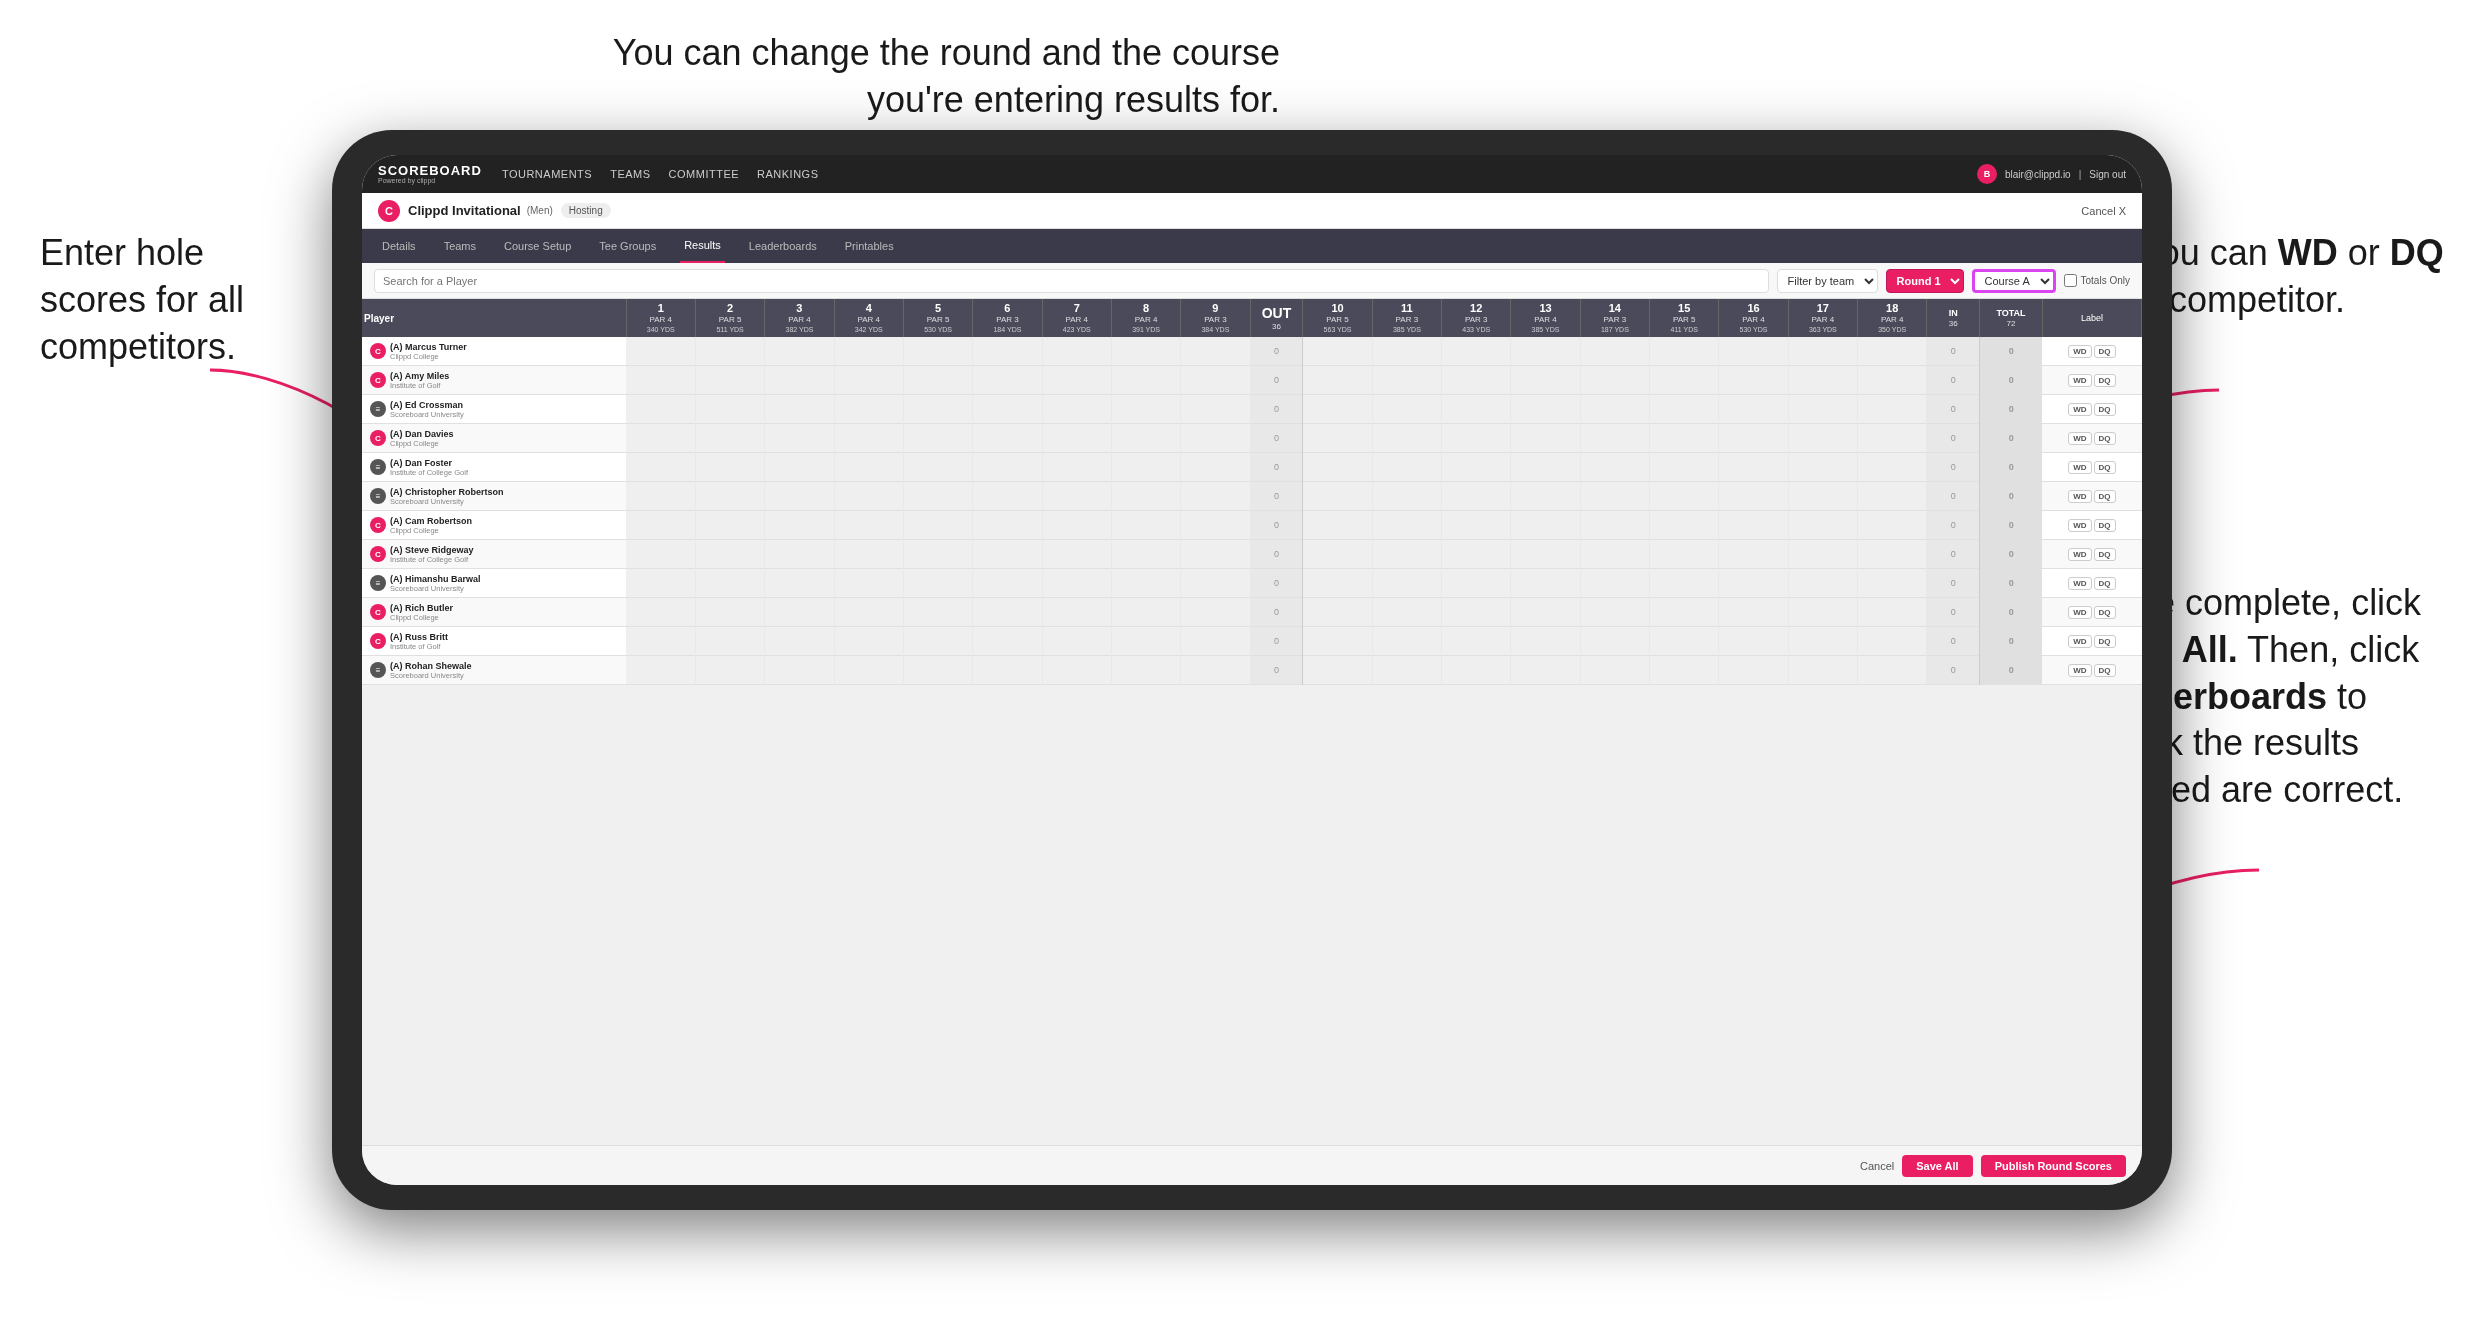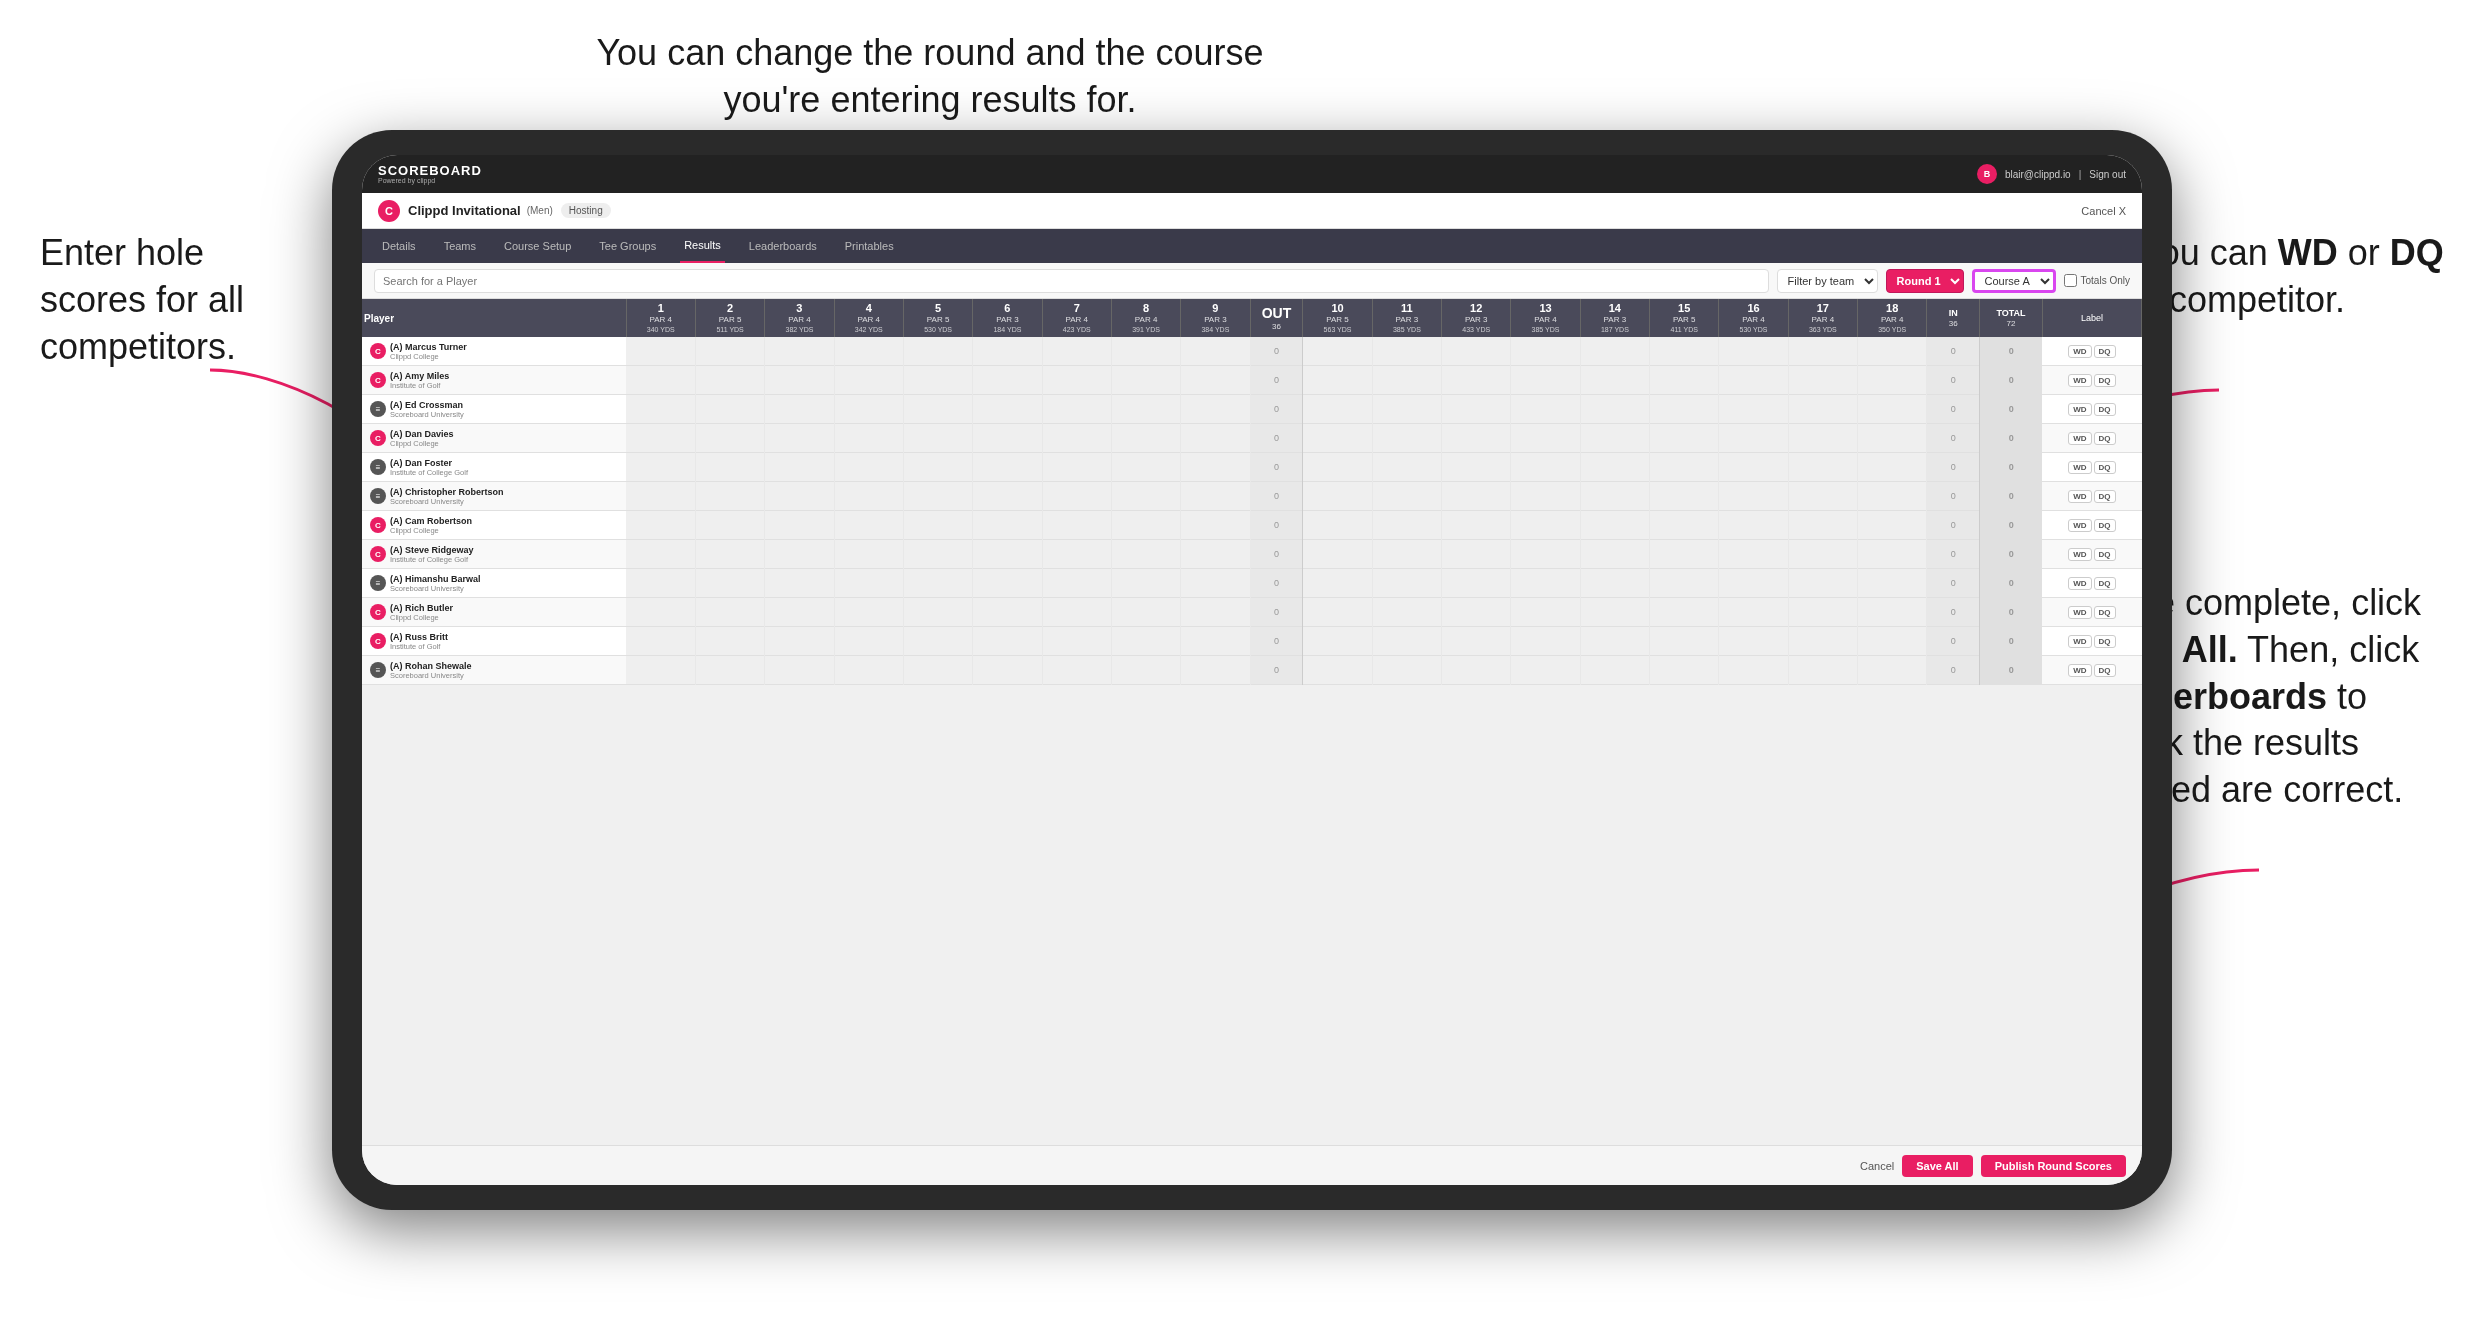--- a/index.html
+++ b/index.html
@@ -496,21 +496,21 @@
       height: 24px;
     }
   </style>
 </head>
 <body>
 
 <div class="annotation" style="left: 40px; top: 230px; max-width: 280px;">Enter hole
 scores for all
 competitors.</div>
 
-<div class="annotation" style="left: 580px; top: 30px; max-width: 700px; text-align: center;">
+<div class="annotation" style="left: 580px; top: 30px; max-width: 700px; text-align: right;">
   <span>You can change the round and the
 course you're entering results for.</span>
 </div>
 
 <div class="annotation" style="right: 30px; top: 230px; max-width: 320px;">
   You can <strong>WD</strong> or <strong>DQ</strong> a competitor.
 </div>
 
 <div class="annotation" style="right: 20px; top: 580px; max-width: 380px;">
   Once complete, click <strong>Save All.</strong> Then, click <strong>Leaderboards</strong> to check the results entered are correct.
@@ -553,20 +553,26 @@
 </svg>
 
 <div class="tablet-frame">
   <div class="tablet-screen">
     <div class="app-content">
 
       <div class="top-nav">
         <div class="brand">
           <span class="brand-title">SCOREBOARD</span>
           <span class="brand-sub">Powered by clippd</span>
+        </div>
+        <div class="nav-items">
+          <span class="nav-item">TOURNAMENTS</span>
+          <span class="nav-item">TEAMS</span>
+          <span class="nav-item">COMMITTEE</span>
+          <span class="nav-item">RANKINGS</span>
         </div>
         <div class="nav-right">
           <div class="user-avatar">B</div>
           <span class="user-email">blair@clippd.io</span>
           <span style="color:#aaa;font-size:10px;">|</span>
           <span class="sign-out">Sign out</span>
         </div>
       </div>
 
       <div class="tournament-header">

